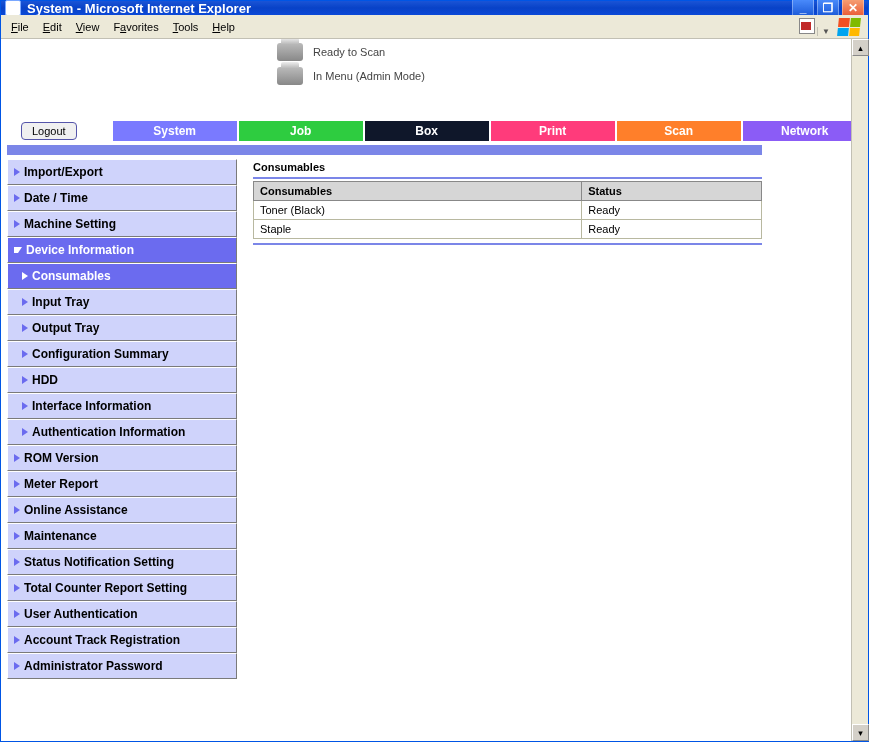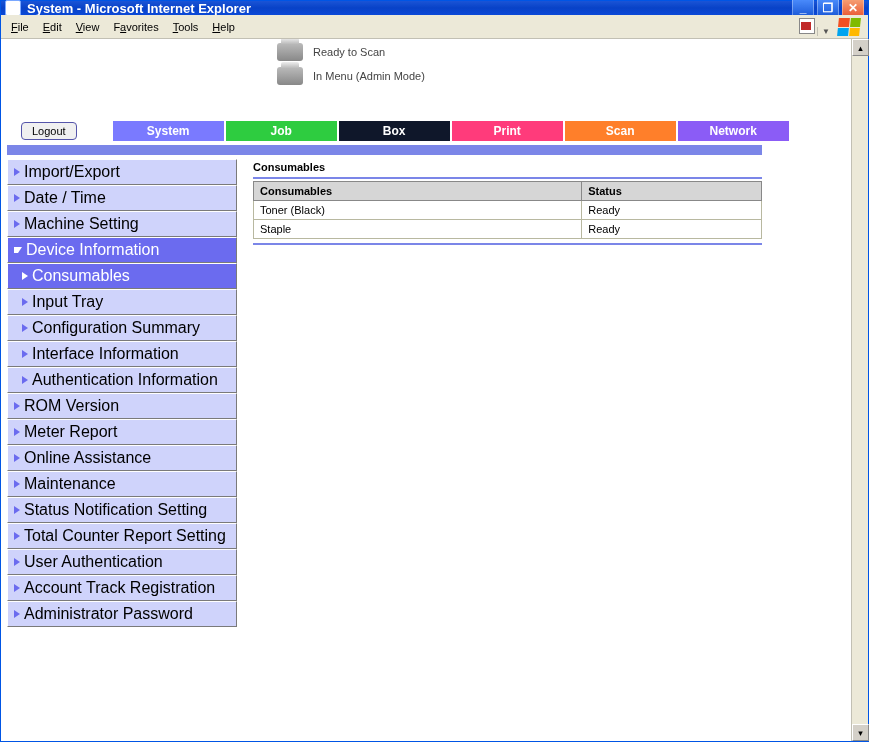--- a/index.html
+++ b/index.html
@@ -172,21 +172,21 @@
     padding: 2px 10px;
     border: 1px solid #5555aa;
     border-radius: 4px;
     background: #f0f0f0;
     font-size: 11px;
     margin-right: 34px;
     margin-left: 14px;
   }
   .tab {
     flex: none;
-    width: 111px;
+    width: 124px;
     height: 20px;
     display: flex;
     align-items: center;
     justify-content: center;
     color: #fff;
     font-weight: bold;
     font-size: 12px;
   }
   .tab.system { background: #7a7aff; }
   .tab.job    { background: #2ecc40; }
@@ -211,22 +211,22 @@
   .sidebar {
     width: 230px;
     display: flex;
     flex-direction: column;
   }
   .side-item {
     height: 26px;
     display: flex;
     align-items: center;
     padding: 0 6px;
-    font-size: 16px;
-    font-weight: normal;
+    font-size: 12px;
+    font-weight: bold;
     color: #000;
     background: #cfd3fb;
     border-top: 1px solid #fff;
     border-left: 1px solid #fff;
     border-bottom: 1px solid #7a7a7a;
     border-right: 1px solid #7a7a7a;
   }
   .side-item.selected {
     background: #6b6bef;
     color: #fff;
@@ -369,21 +369,29 @@
             <div class="side-item sub selected">
               <span class="arrow"></span>
               <span>Consumables</span>
             </div>
             <div class="side-item sub">
               <span class="arrow"></span>
               <span>Input Tray</span>
             </div>
             <div class="side-item sub">
               <span class="arrow"></span>
+              <span>Output Tray</span>
+            </div>
+            <div class="side-item sub">
+              <span class="arrow"></span>
               <span>Configuration Summary</span>
+            </div>
+            <div class="side-item sub">
+              <span class="arrow"></span>
+              <span>HDD</span>
             </div>
             <div class="side-item sub">
               <span class="arrow"></span>
               <span>Interface Information</span>
             </div>
             <div class="side-item sub">
               <span class="arrow"></span>
               <span>Authentication Information</span>
             </div>
             <div class="side-item">

